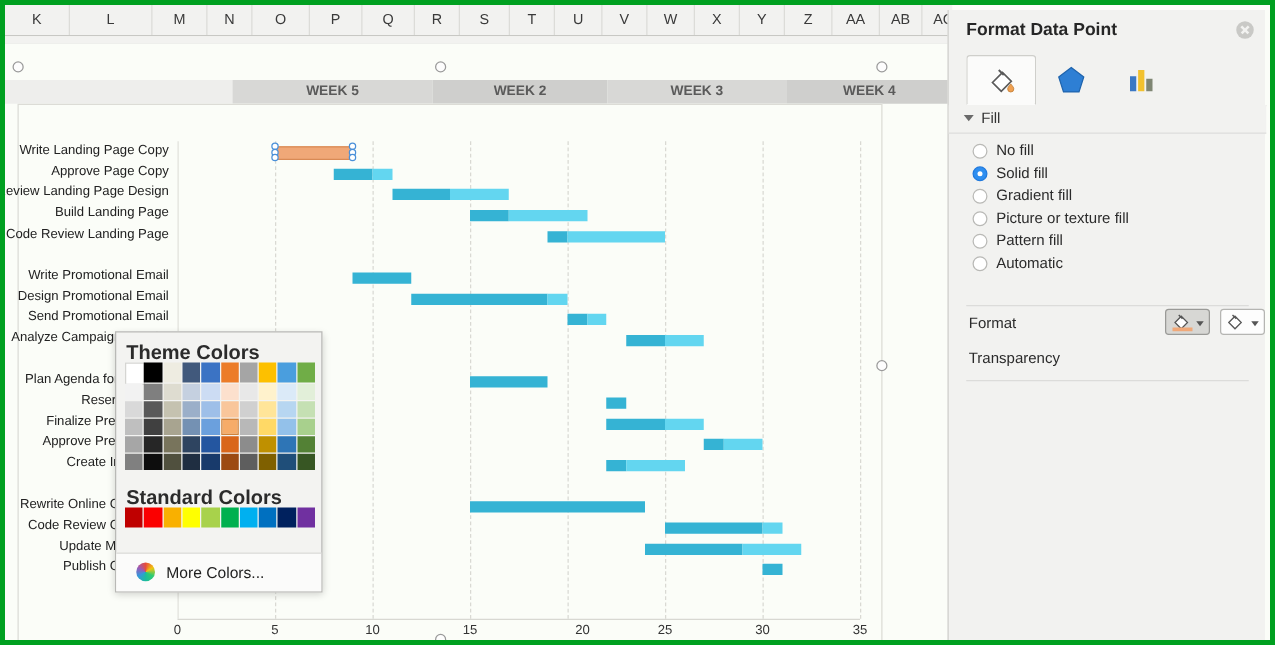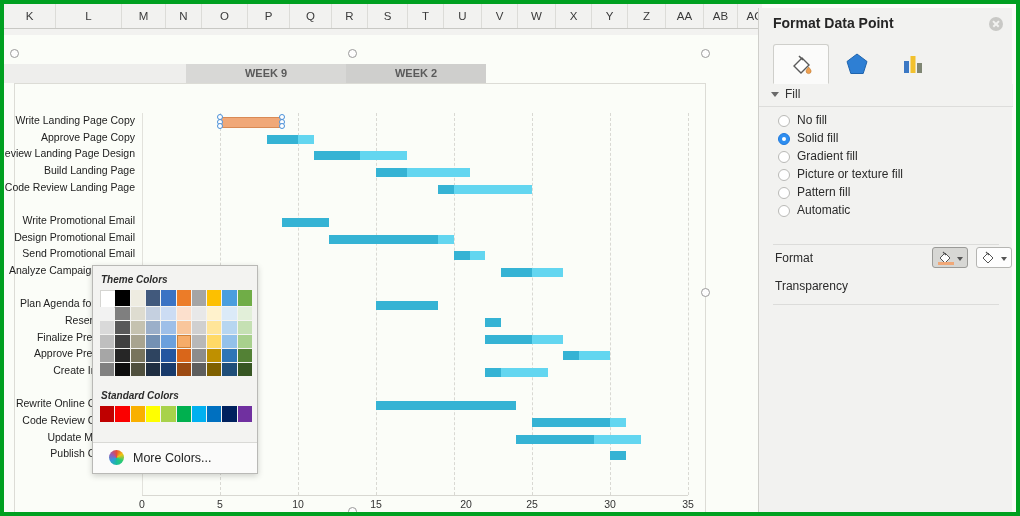--- a/index.html
+++ b/index.html
@@ -109,21 +109,21 @@
      border-radius:3px;box-sizing:border-box;background:#fdfdfd;}
   .swatchbtn.pressed{background:#d7d7d4;border-color:#9a9a97;}
   .swatchbtn .und{position:absolute;left:5px;bottom:2.5px;width:16px;height:3px;}
   .swatchbtn .dd{position:absolute;right:4px;top:9px;width:0;height:0;
      border-left:3px solid transparent;border-right:3px solid transparent;border-top:4px solid #555;}
 
   
   .popover{position:absolute;left:88px;top:261px;width:166px;height:209px;
      background:#f3f3f1;border:1px solid #b9b9b6;box-sizing:border-box;
      box-shadow:0 2px 6px rgba(0,0,0,.18);}
-  .pop-h{position:absolute;left:8px;font-size:10px;font-weight:bold;color:#2b2b2b;font-style:italic;}
+  .pop-h{position:absolute;left:8px;font-size:16px;font-weight:bold;color:#2b2b2b;}
   .grid{position:absolute;display:grid;gap:1px;}
   .sw{width:100%;height:100%;}
   .sw.sel{outline:1.3px solid #d0823a;outline-offset:-1px;box-shadow:0 0 0 1px #fff inset;}
   .morerow{position:absolute;left:0;bottom:0;width:100%;height:30px;background:#fbfbfa;
      border-top:1px solid #d9d9d6;}
   .moretxt{position:absolute;left:40px;top:8px;font-size:12.5px;color:#1e1e1e;}
   .colorwheel{position:absolute;left:16px;top:7px;width:15px;height:15px;border-radius:50%;
      background:conic-gradient(#e74c3c,#f1c40f,#2ecc71,#1abc9c,#3498db,#9b59b6,#e74c3c);}
 </style>
 </head>
@@ -153,22 +153,24 @@
         <div class="cell" style="width: 38px;">AA</div>
         <div class="cell" style="width: 34px;">AB</div>
         <div class="cell" style="width: 34px;">AC</div>
       </div>
     <div class="gapband"></div>
 
     <div class="sheetbody">
 
       <div class="weekband" id="weekband">
           <div class="wk pre" style="width: 182px;"></div>
-          <div class="wk a" style="width: 160px;">WEEK 9</div>
+          <div class="wk a" style="width: 160px;">WEEK 5</div>
           <div class="wk b" style="width: 140px;">WEEK 2</div>
+          <div class="wk a" style="width: 143px;">WEEK 3</div>
+          <div class="wk b" style="width: 133px;">WEEK 4</div>
         </div>
 
       <div class="chartobj">
 
         <div class="labelcol" id="labelcol">
             <div class="tasklabel" style="top: 1px;">Write Landing Page Copy</div>
             <div class="tasklabel" style="top: 17.7px;">Approve Page Copy</div>
             <div class="tasklabel" style="top: 34.4px;">Review Landing Page Design</div>
             <div class="tasklabel" style="top: 51.1px;">Build Landing Page</div>
             <div class="tasklabel" style="top: 67.8px;">Code Review Landing Page</div>

